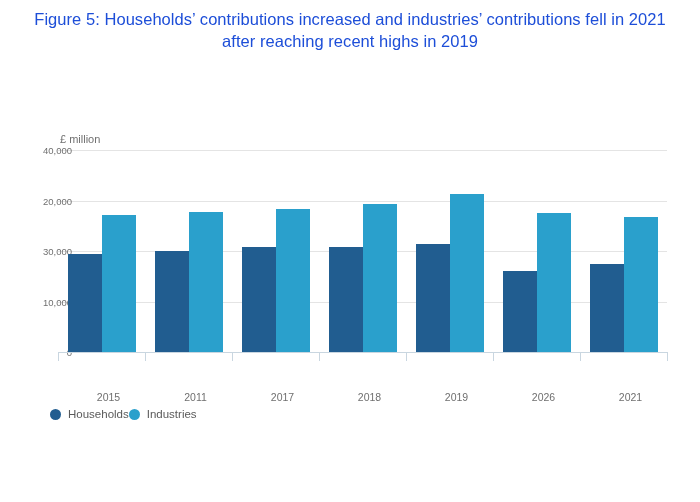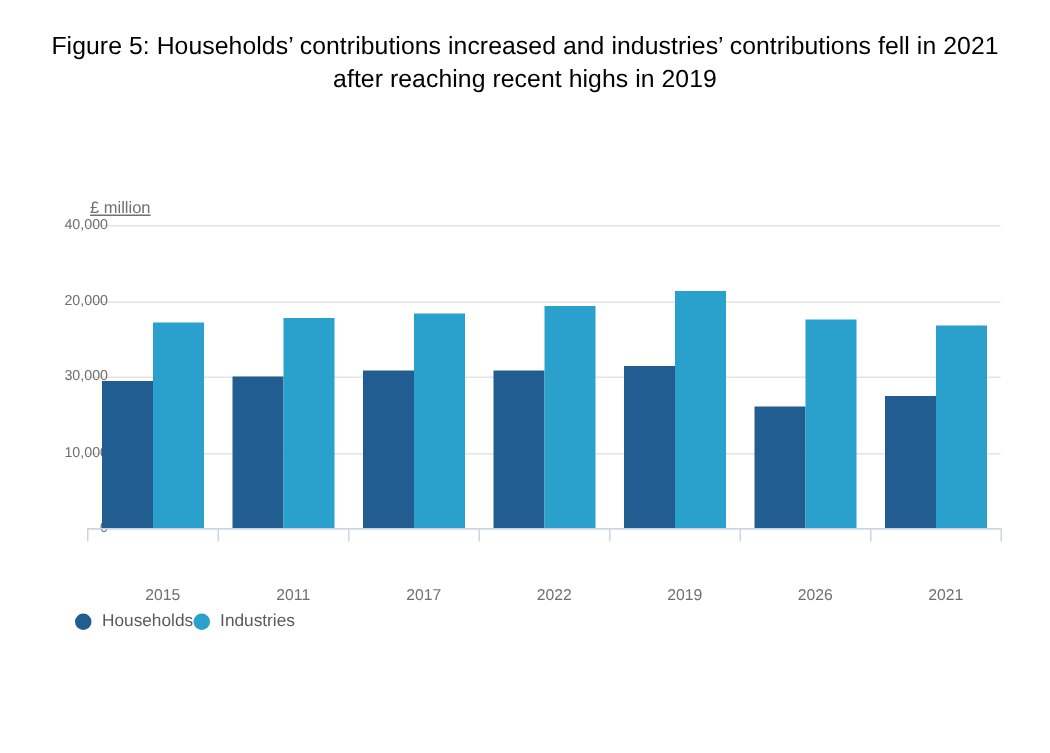--- a/index.html
+++ b/index.html
@@ -17,23 +17,23 @@
   }
 
   
   .chart-header {
     padding: 8px 18px 0 18px;
     text-align: center;
   }
   .chart-title {
     font-size: 16.5px;
     line-height: 22px;
-    color: #000000;
+    color: #1d4ed8;
     font-weight: 400;
-    margin: 12px;
+    margin: 0;
     letter-spacing: 0.05px;
   }
   .chart-subtitle {
     font-size: 11.5px;
     color: #707070;
     margin-top: 10px;
     font-weight: 400;
   }
 
   
@@ -44,21 +44,20 @@
     width: 700px;
     height: 250px;
   }
   .axis-unit {
     position: absolute;
     left: 60px;
     top: 11px;
     font-size: 11px;
     color: #707070;
     white-space: nowrap;
-    text-decoration: underline;
   }
   .plot-area {
     position: absolute;
     left: 58px;
     top: 28px;
     width: 609px;
     height: 202px;
   }
   .gridline {
     position: absolute;
@@ -224,21 +223,21 @@
       <div class="tick" style="left: 319px;"></div>
       <div class="tick" style="left: 406px;"></div>
       <div class="tick" style="left: 493px;"></div>
       <div class="tick" style="left: 580px;"></div>
       <div class="tick" style="left: 667px;"></div>
     </div>
   <div class="xlabels" id="xlabels">
       <div class="xlabel">2015</div>
       <div class="xlabel">2011</div>
       <div class="xlabel">2017</div>
-      <div class="xlabel">2022</div>
+      <div class="xlabel">2018</div>
       <div class="xlabel">2019</div>
       <div class="xlabel">2026</div>
       <div class="xlabel">2021</div>
     </div>
 </div>
 
 <div class="legend" id="legend">
     <div class="legend-item">
       <span class="legend-dot" style="background: rgb(33, 93, 144);"></span>
       <span class="legend-label">Households</span>

